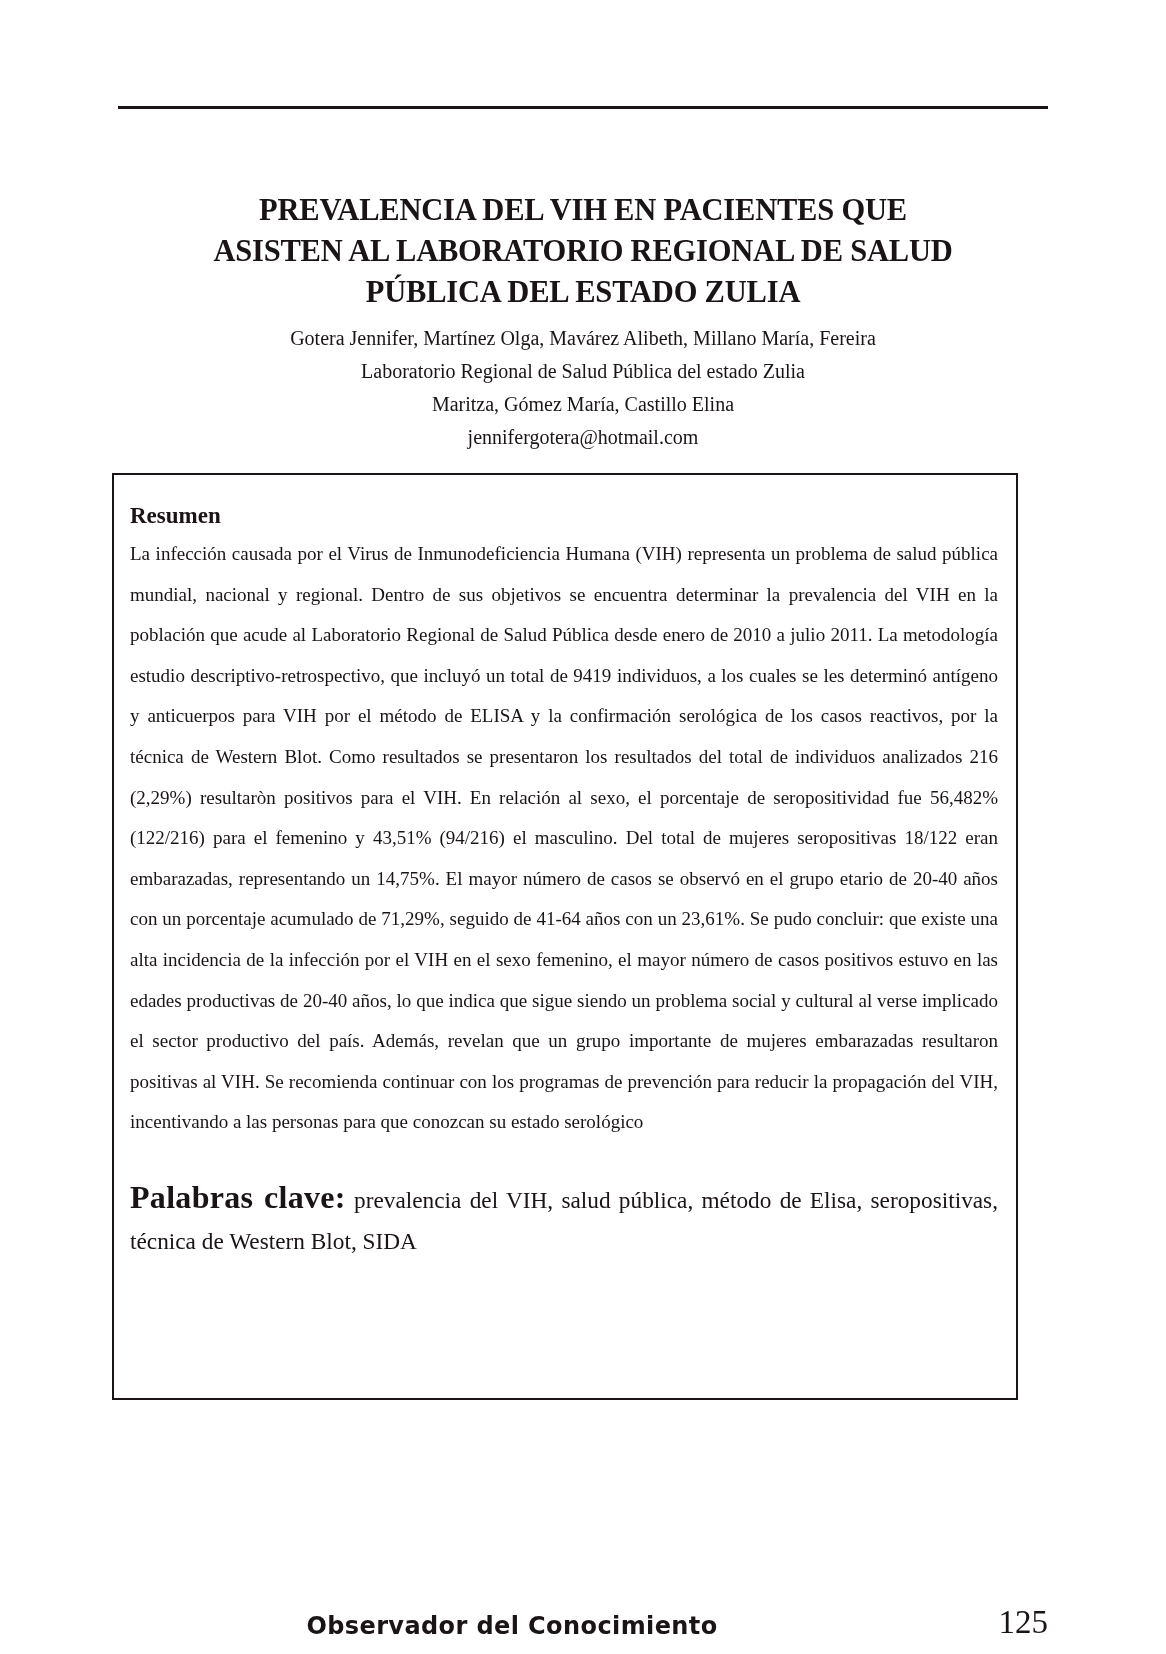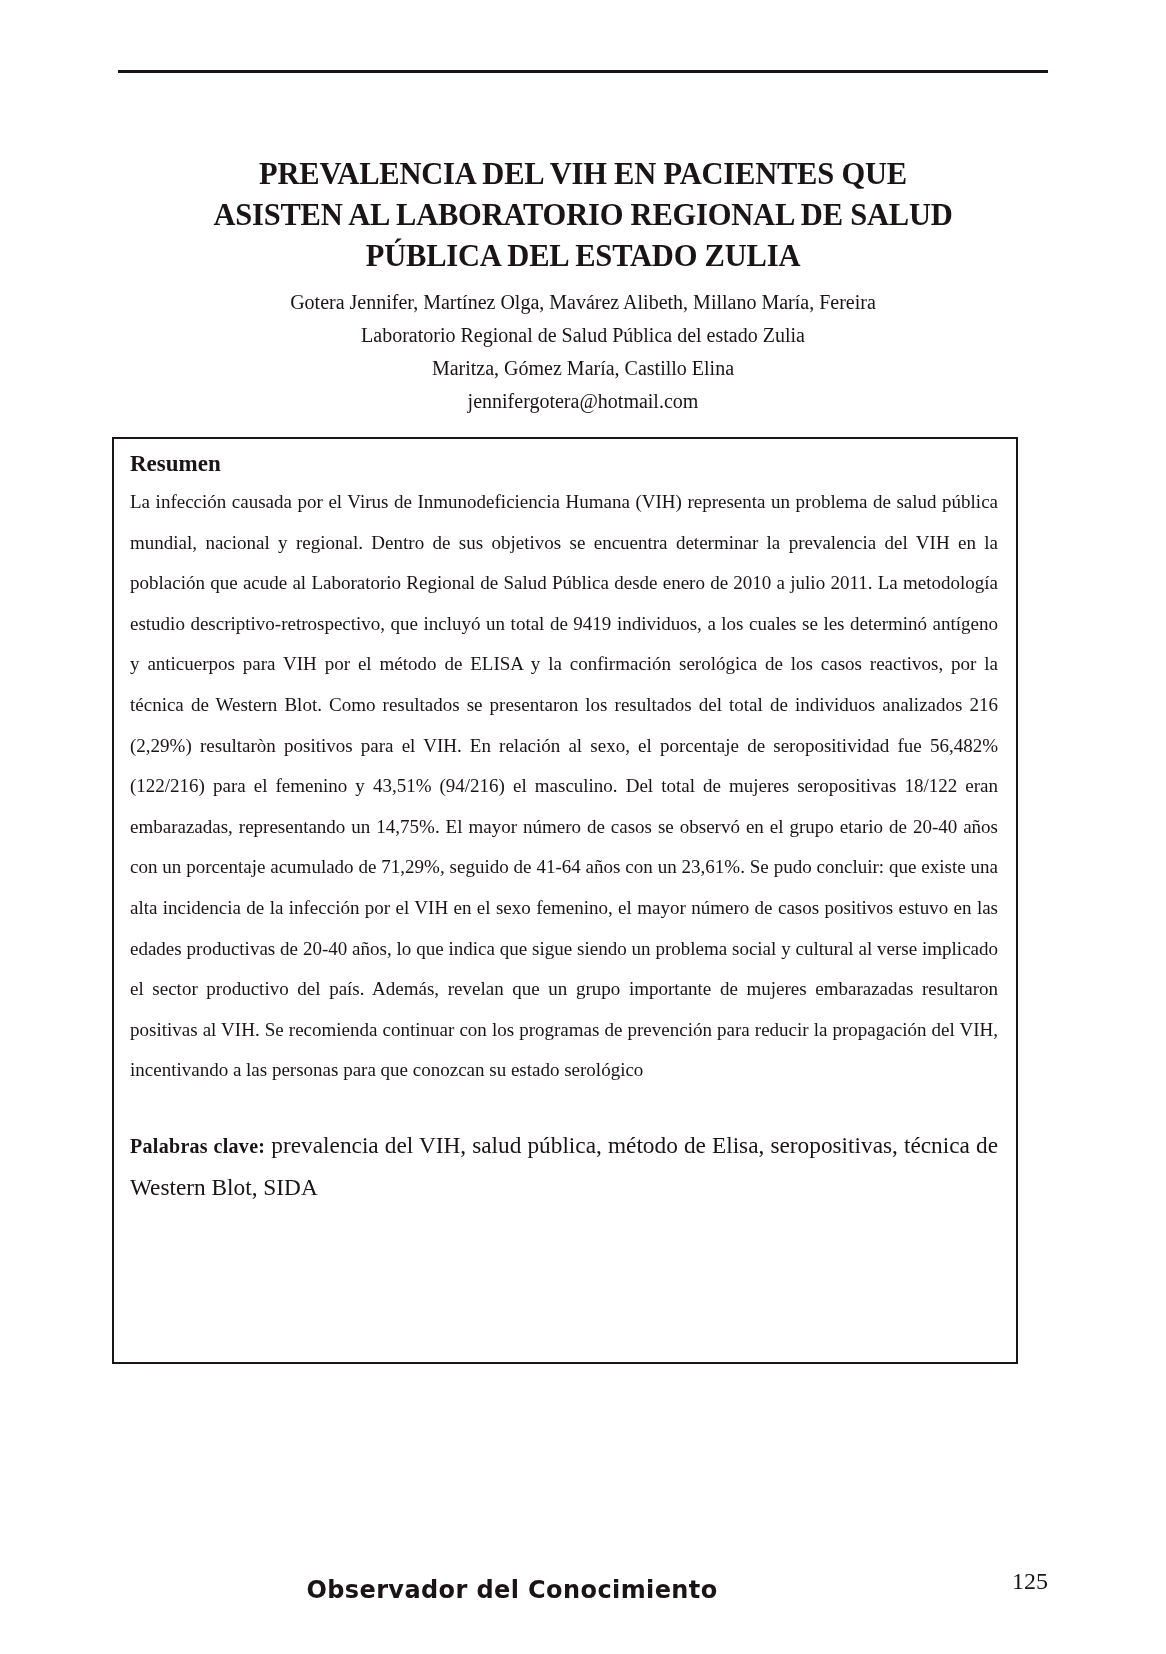--- a/index.html
+++ b/index.html
@@ -12,20 +12,21 @@
     width: 1166px;
     height: 1654px;
     position: relative;
     font-family: "Liberation Serif", "DejaVu Serif", serif;
     color: #1a1416;
     overflow: hidden;
   }
   .page {
     position: absolute;
     inset: 0;
+    margin-top: 36px;
   }
 
   
   .top-rule {
     position: absolute;
     left: 118px;
     top: 70px;
     width: 930px;
     height: 3px;
     background: #1a1416;
@@ -61,21 +62,21 @@
   .abstract-box {
     position: absolute;
     left: 112px;
     top: 437px;
     width: 906px;
     height: 927px;
     border: 2.5px solid #1a1416;
     box-sizing: border-box;
   }
   .abstract-inner {
-    padding: 10px 18px 0 16px;
+    padding: 26px 18px 0 16px;
   }
   .abstract-heading {
     font-size: 23px;
     font-weight: bold;
     line-height: 30px;
     margin: 0 0 3px 0;
   }
   .abstract-body {
     font-size: 19px;
     line-height: 40.6px;
@@ -85,42 +86,42 @@
     hyphens: none;
   }
   .keywords {
     margin: 34px 0 0 0;
     font-size: 23.3px;
     line-height: 40.6px;
     text-align: justify;
   }
   .keywords .kw-label {
     font-weight: bold;
-    font-size: 20px;
+    font-size: 32px;
     letter-spacing: 0.3px;
   }
 
   
   .footer-journal {
     position: absolute;
     left: 0;
     top: 1576px;
     width: 1024px;
     text-align: center;
     font-family: "DejaVu Sans", "Liberation Sans", sans-serif;
     font-weight: bold;
     font-size: 24px;
     letter-spacing: 0.4px;
     color: #1a1416;
   }
   .footer-page {
     position: absolute;
     right: 118px;
     top: 1568px;
-    font-size: 24px;
+    font-size: 33px;
     color: #1a1416;
   }
 </style>
 </head>
 <body>
 
 <div class="page">
 
   <div class="top-rule"></div>
 

